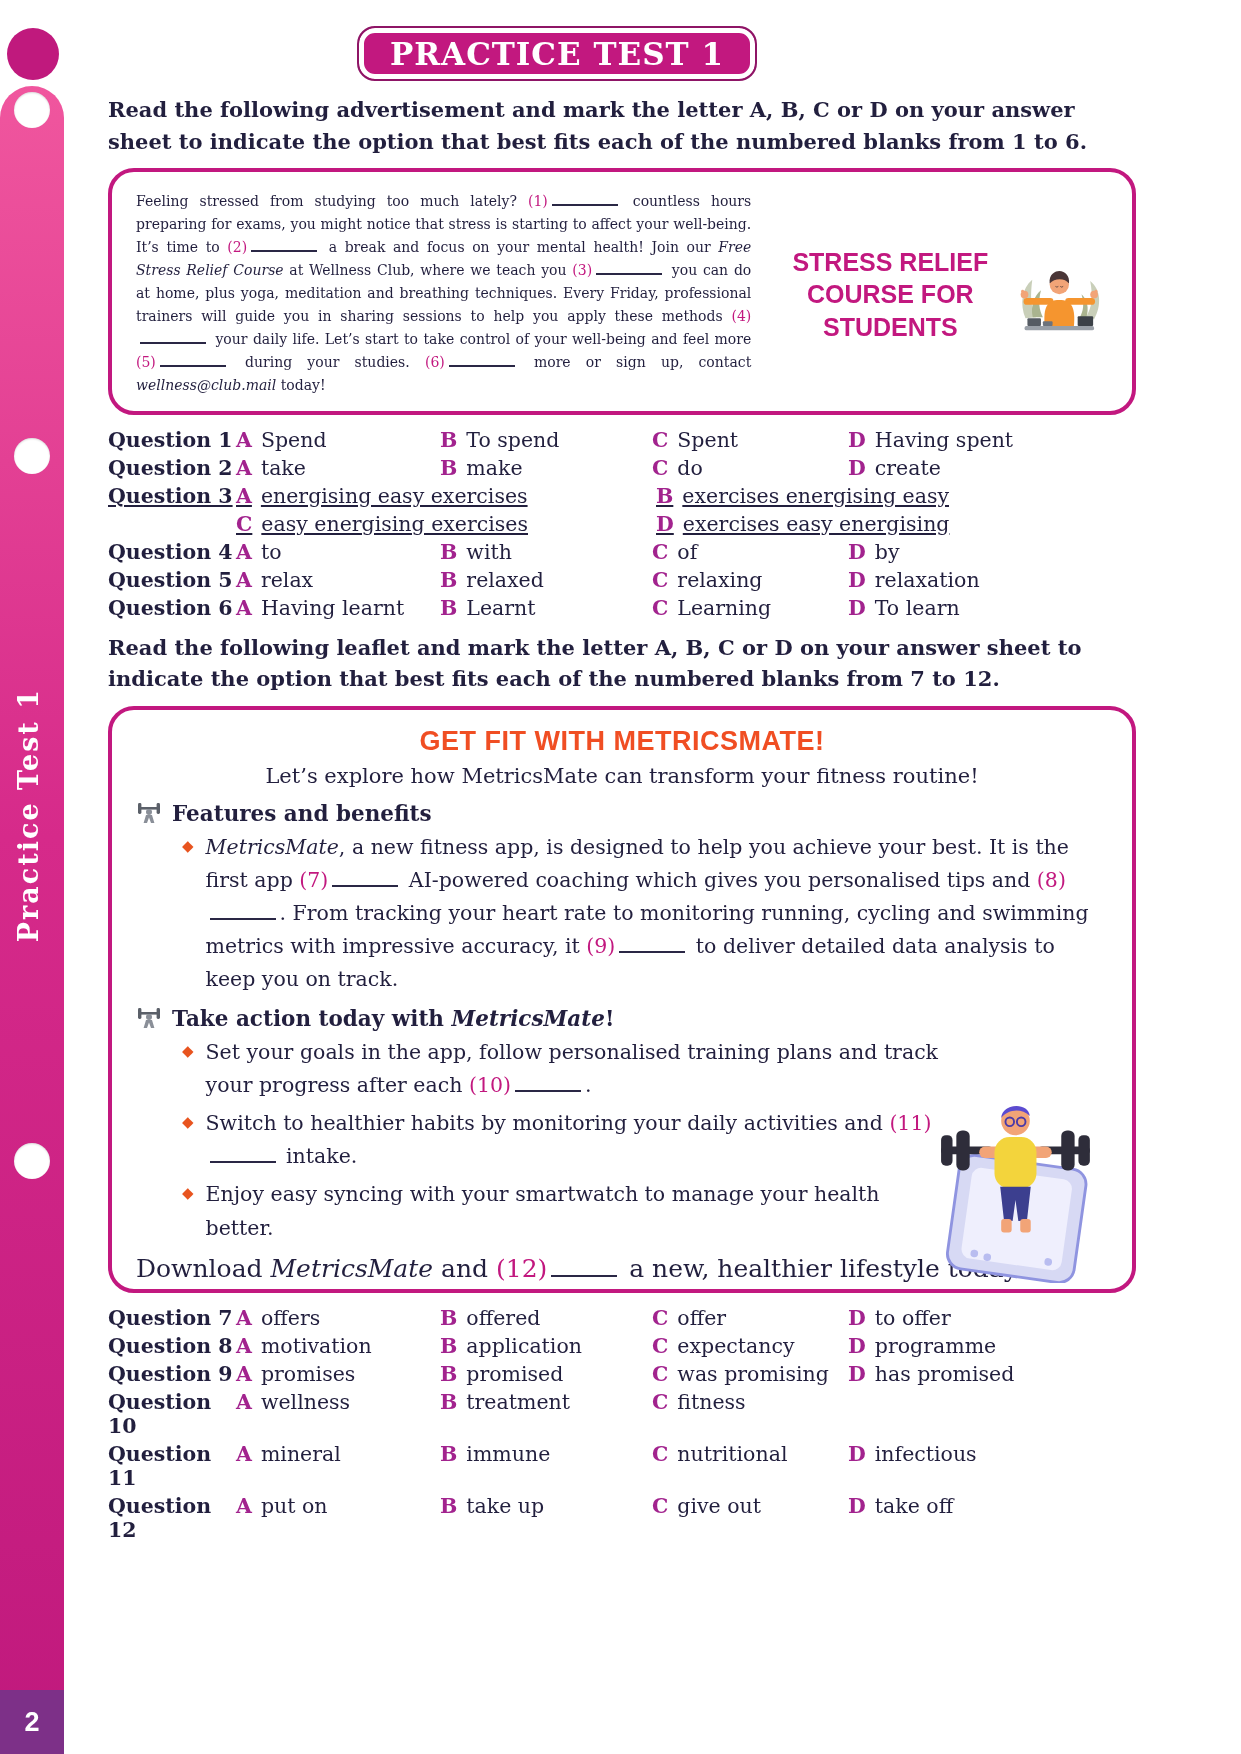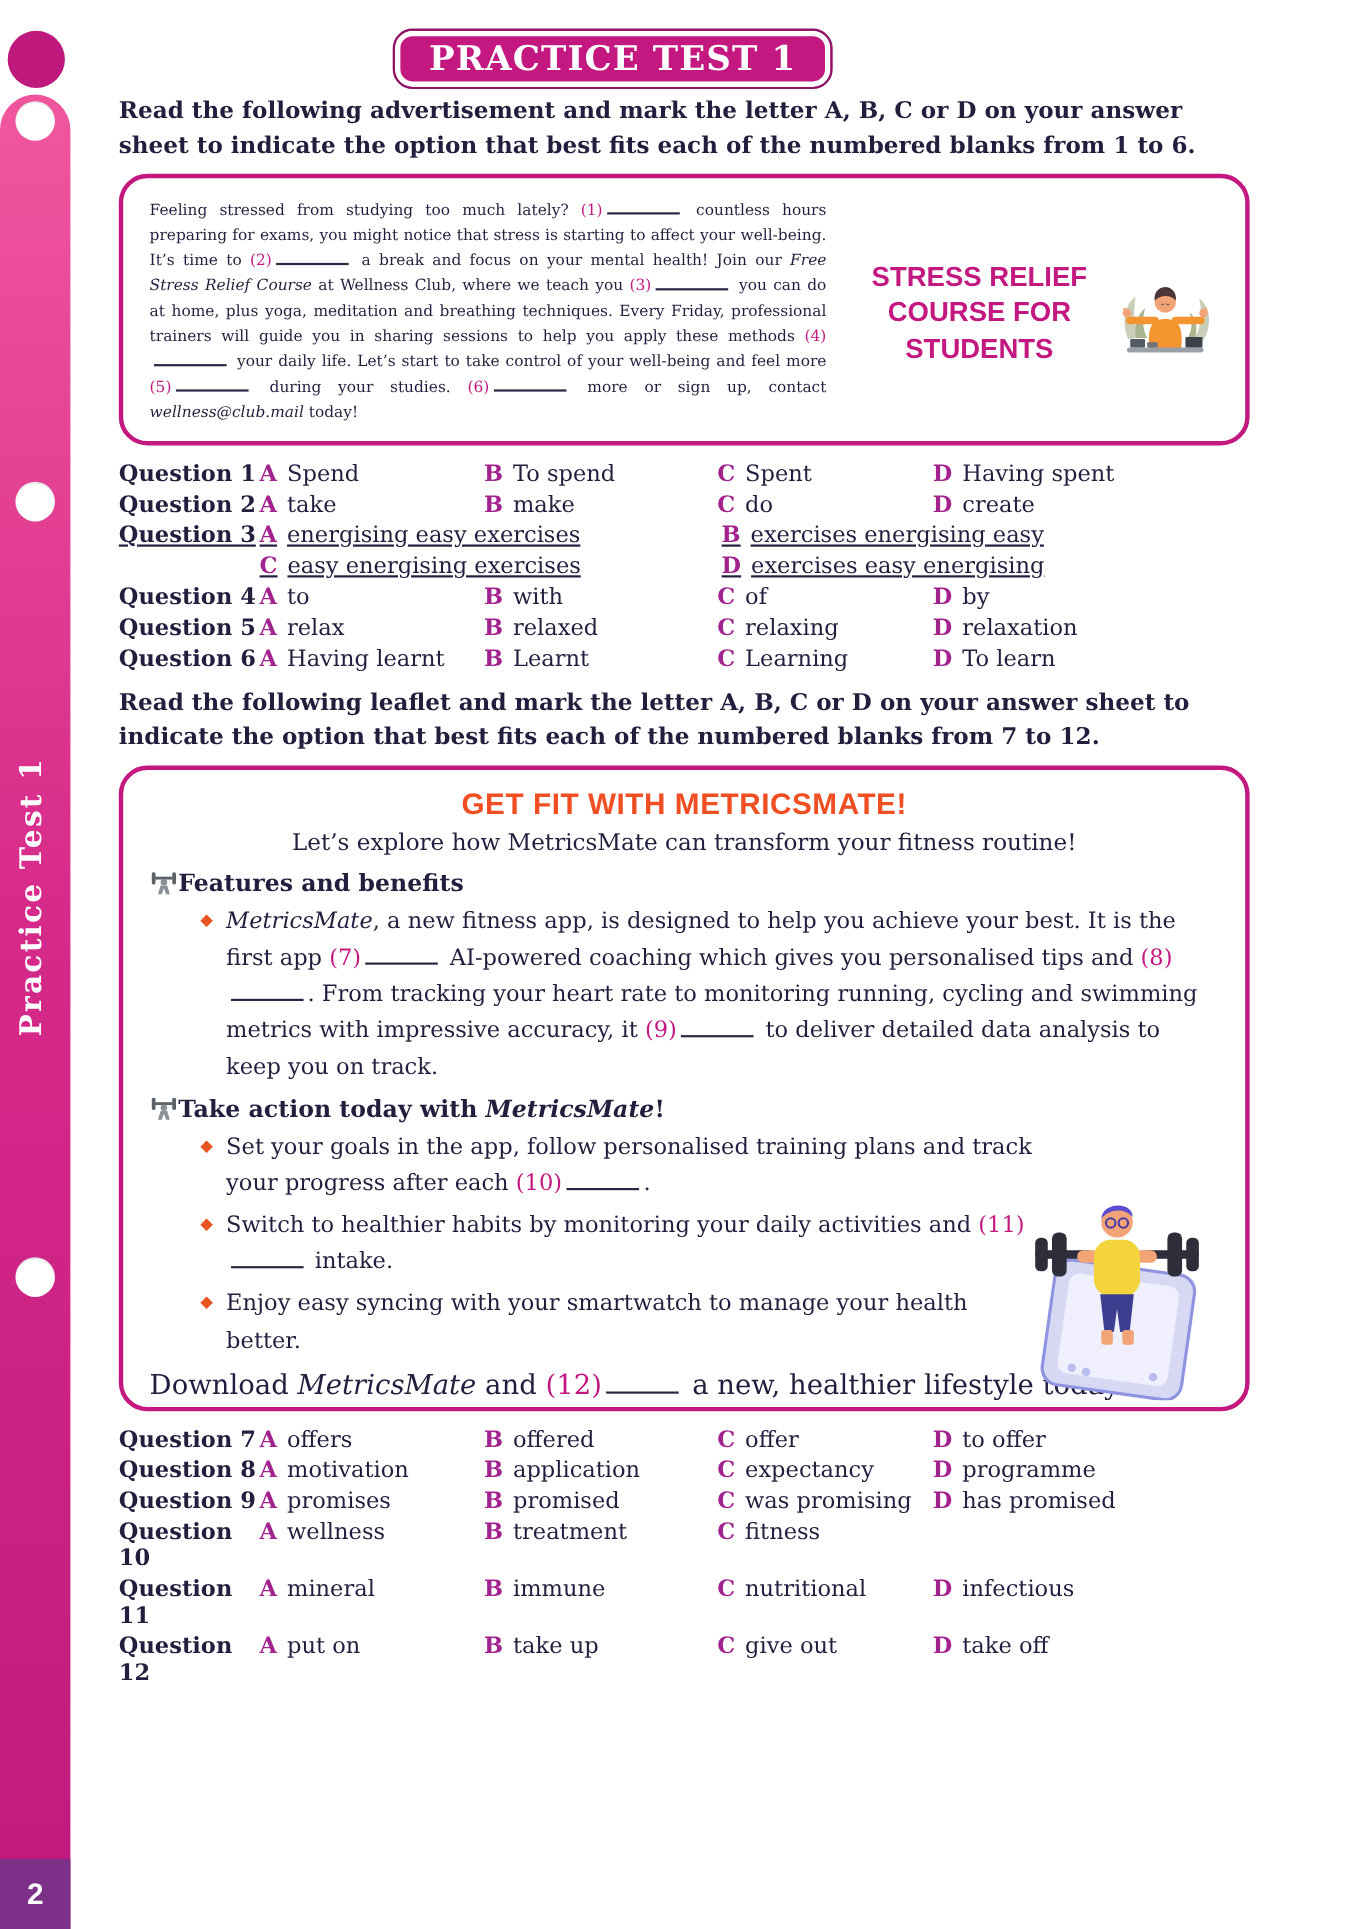--- a/index.html
+++ b/index.html
@@ -20,21 +20,21 @@
   .page-num{position:absolute;left:0;top:1690px;width:64px;height:64px;background:#7d3088;color:#fff;
     display:flex;align-items:center;justify-content:center;font-family:"Liberation Sans",sans-serif;font-weight:bold;font-size:27px;}
 
   
   .badge{position:absolute;left:357px;top:26px;width:400px;height:55px;background:#c2187f;
     border:2px solid #8e1566;border-radius:18px;box-shadow:inset 0 0 0 5px #fff;
     display:flex;align-items:center;justify-content:center;}
   .badge-text{color:#fff;font-weight:bold;font-size:31px;letter-spacing:1px;}
 
   
-  .content{position:absolute;left:108px;top:84px;width:1028px;}
+  .content{position:absolute;left:108px;top:94px;width:1028px;}
   .instructions{font-weight:bold;font-size:21px;line-height:1.5;margin-bottom:11px;}
 
   .frame{border:4px solid #c2187f;border-radius:26px;padding:18px 24px 14px;margin-bottom:13px;}
   .frame1{display:flex;gap:18px;}
   .passage{flex:1;font-size:14px;line-height:1.64;text-align:justify;}
   .ad-side{flex:0 0 216px;display:flex;flex-direction:row;align-items:center;}
   .course-title{color:#c2187f;font-family:"Liberation Sans",sans-serif;font-weight:bold;font-size:25px;
     line-height:1.3;text-align:center;margin-top:2px;}
   .ad-side svg{margin-top:10px;}
 
@@ -46,21 +46,21 @@
   .q-row{display:grid;grid-template-columns:128px 204px 212px 196px 1fr;margin:4px 0;}
   .q-row.wide{grid-template-columns:128px 420px 1fr;text-decoration:underline;}
   .q-label{font-weight:bold;}
   .q-letter{color:#a2238e;font-weight:bold;padding-right:9px;}
 
   
   .leaflet{position:relative;padding:16px 24px 6px;}
   .leaflet-title{text-align:center;color:#f04e23;font-family:"Liberation Sans",sans-serif;font-weight:bold;
     font-size:27px;letter-spacing:.5px;}
   .leaflet-subtitle{text-align:center;font-size:21px;margin:7px 0 13px;}
-  .leaflet-heading{display:flex;align-items:center;font-weight:bold;font-size:21.5px;margin:9px 0 5px;}
+  .leaflet-heading{display:flex;align-items:center;gap:10px;font-weight:bold;font-size:21.5px;margin:9px 0 5px;}
   .leaflet-bullet{display:flex;gap:12px;margin:5px 0 5px 46px;font-size:20.5px;line-height:1.62;}
   .leaflet-bullet.narrow{max-width:760px;}
   .leaflet-bullet .diamond{color:#e8541f;font-size:15px;line-height:2.1;}
   .leaflet-footer{font-size:25px;margin-top:9px;}
   .fitness-art{position:absolute;right:14px;bottom:6px;}
 </style>
 </head>
 <body>
 
 <div class="page">

